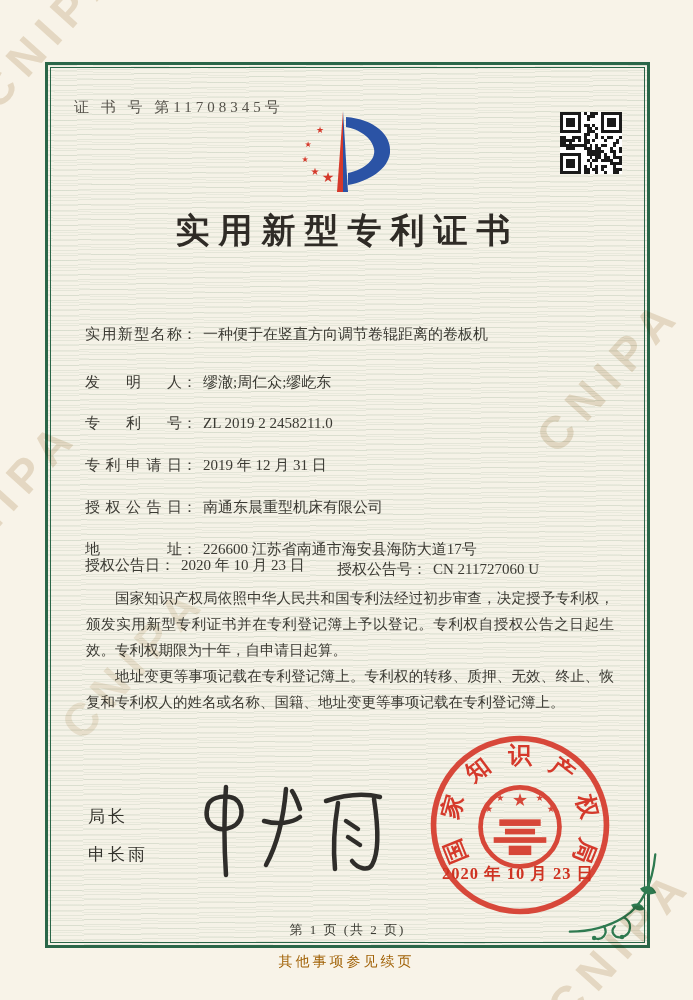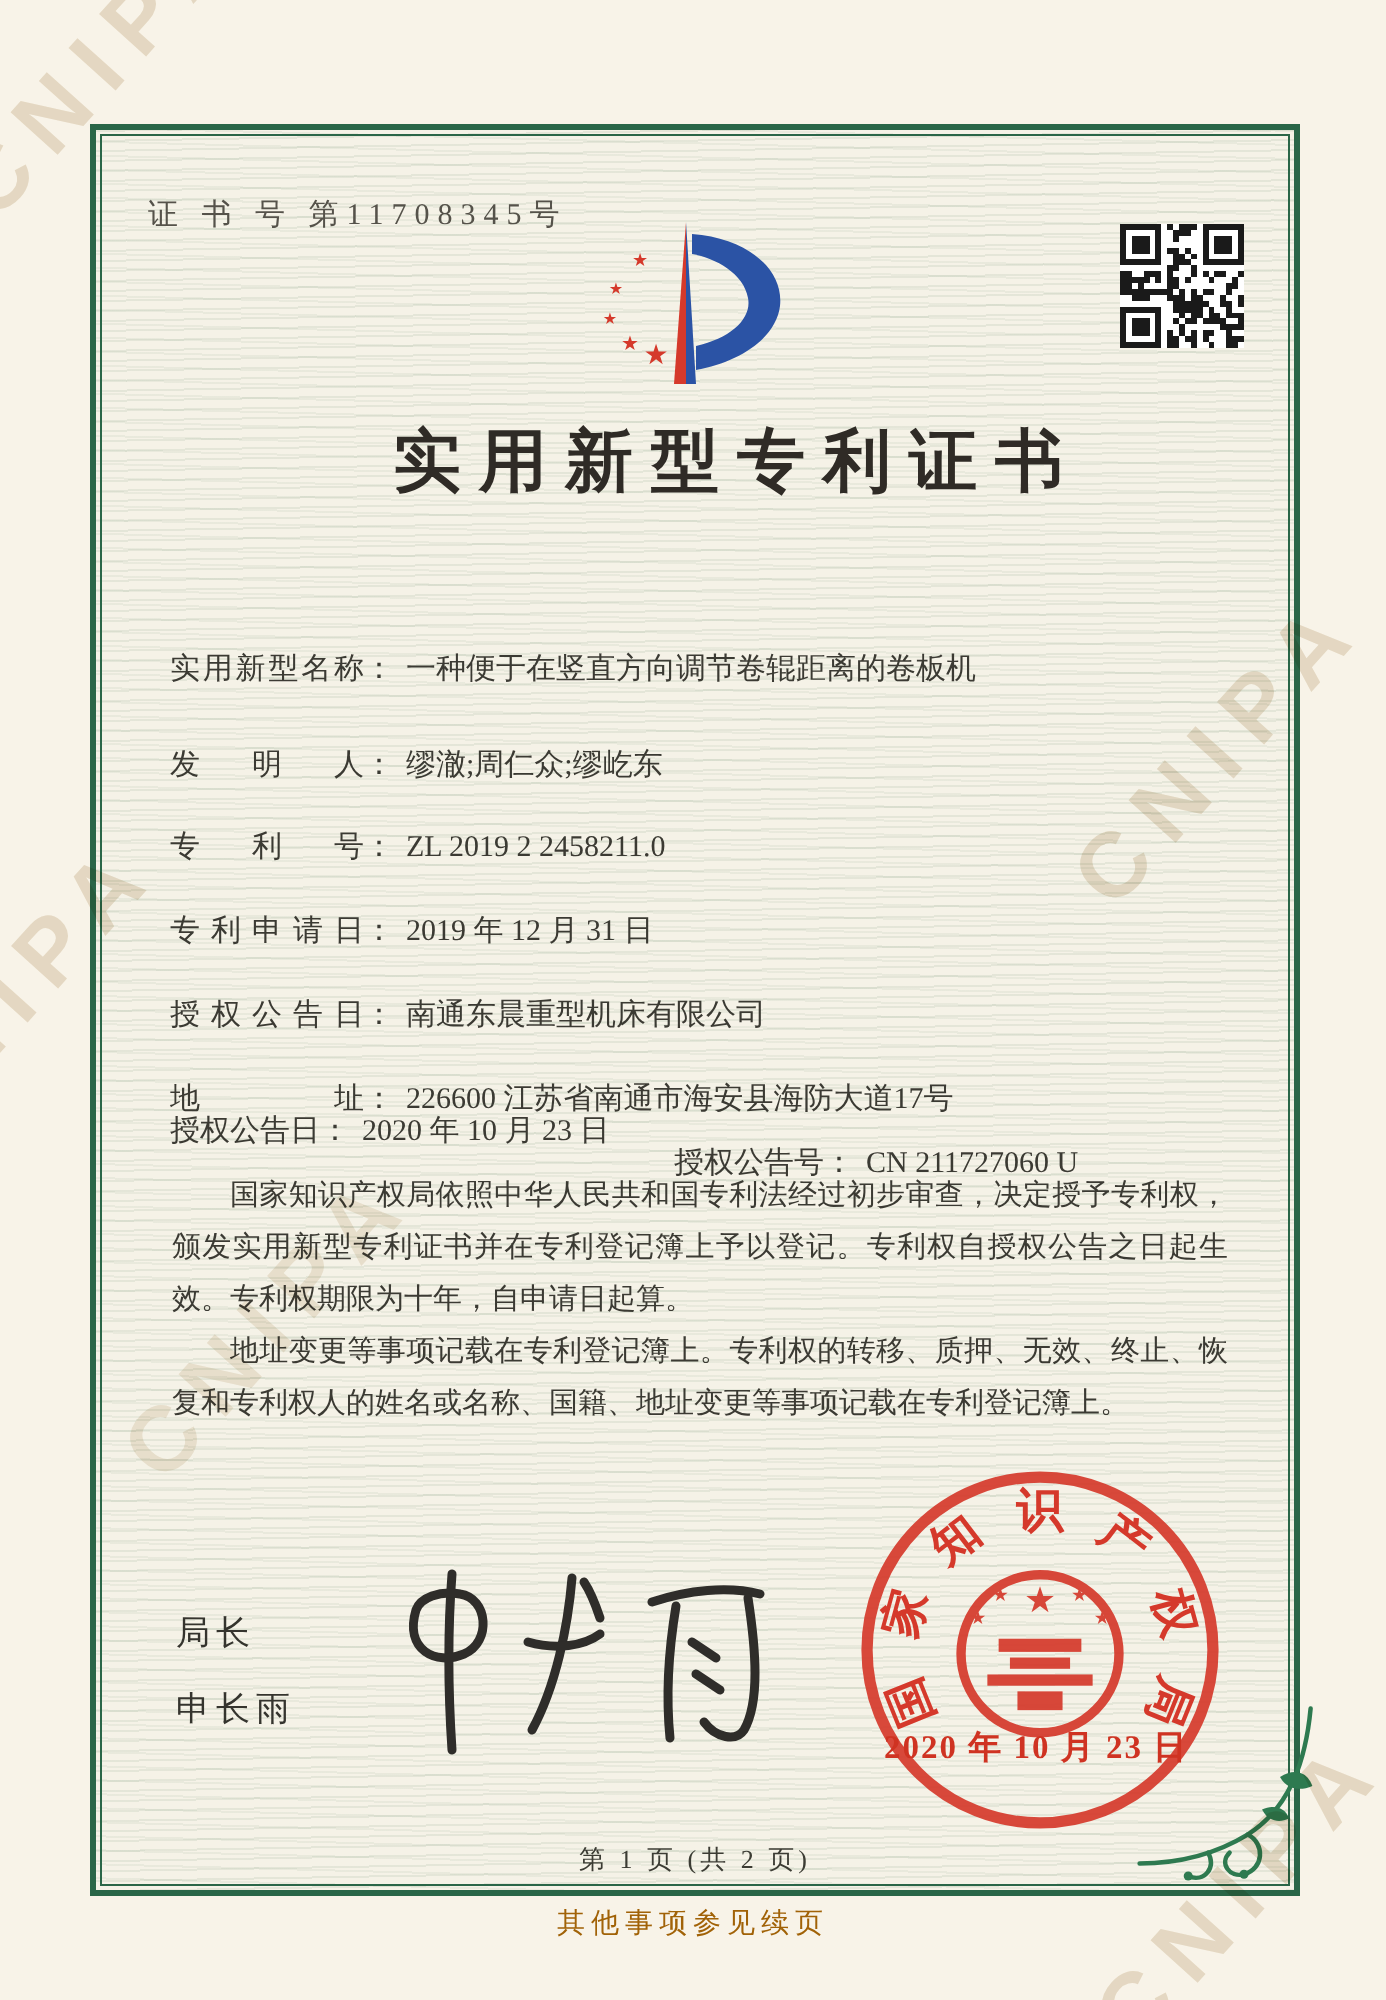--- a/index.html
+++ b/index.html
@@ -23,29 +23,29 @@
       repeating-linear-gradient(181.5deg, rgba(125,155,125,.10) 0 1px, transparent 1px 7px),
       #f5f2e7;
   }
   .frame::before{content:'';position:absolute;inset:2px;border:1px solid #2a6648;pointer-events:none;}
   .cert-no{position:absolute;left:26px;top:33px;font-size:15px;letter-spacing:4px;color:#55524a;}
   .logo{position:absolute;left:248px;top:44px;}
   .logo text{font-family:"DejaVu Sans",sans-serif;}
   .qr{position:absolute;left:512px;top:47px;}
   .title{
     position:absolute;left:0;top:143px;width:100%;text-align:center;
-    font-size:34px;font-weight:bold;letter-spacing:9px;color:#2f2b26;padding-left:21px;
+    font-size:34px;font-weight:bold;letter-spacing:9px;color:#2f2b26;
   }
   .field-row{position:absolute;left:37px;font-size:15px;white-space:nowrap;}
   .flabel{
     display:inline-block;width:97px;vertical-align:bottom;
     text-align:justify;text-align-last:justify;margin-top:28px;
   }
   .fvalue{margin-left:6px;}
-  .grant-right{position:absolute;left:252px;top:16px;}
+  .grant-right{position:absolute;left:252px;top:4px;}
   .paras{position:absolute;left:38px;top:520px;width:528px;font-size:14.5px;line-height:26px;text-align:justify;}
   .paras p{margin:0;text-indent:2em;}
   .official{position:absolute;left:40px;font-size:17px;letter-spacing:3px;color:#35342e;}
   .signature{position:absolute;left:140px;top:708px;}
   .seal{position:absolute;left:378px;top:666px;z-index:2;}
   .seal-date{
     position:absolute;left:372px;top:798px;width:196px;text-align:center;z-index:3;
     font-size:16.5px;font-weight:bold;color:#cf3322;letter-spacing:1px;white-space:nowrap;
   }
   #seal-arc text{font-size:25px;font-weight:bold;fill:#d5392b;font-family:"Liberation Serif",serif;}

